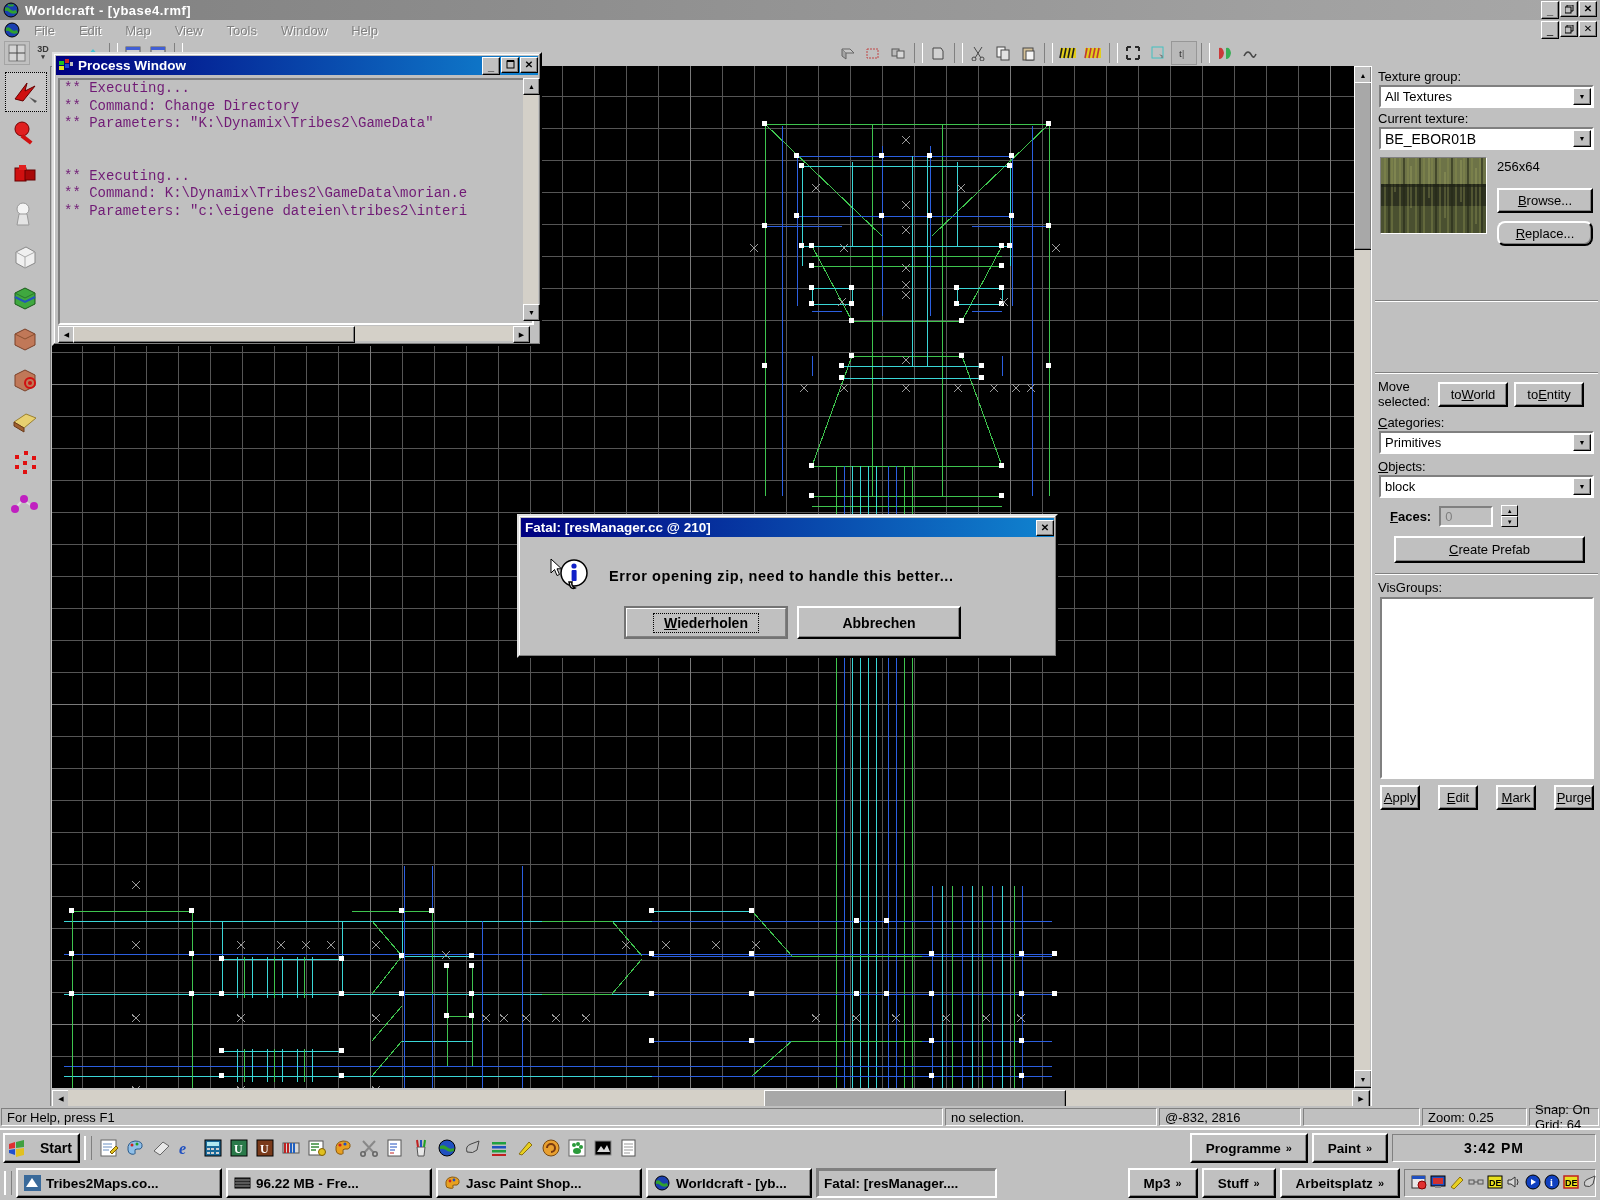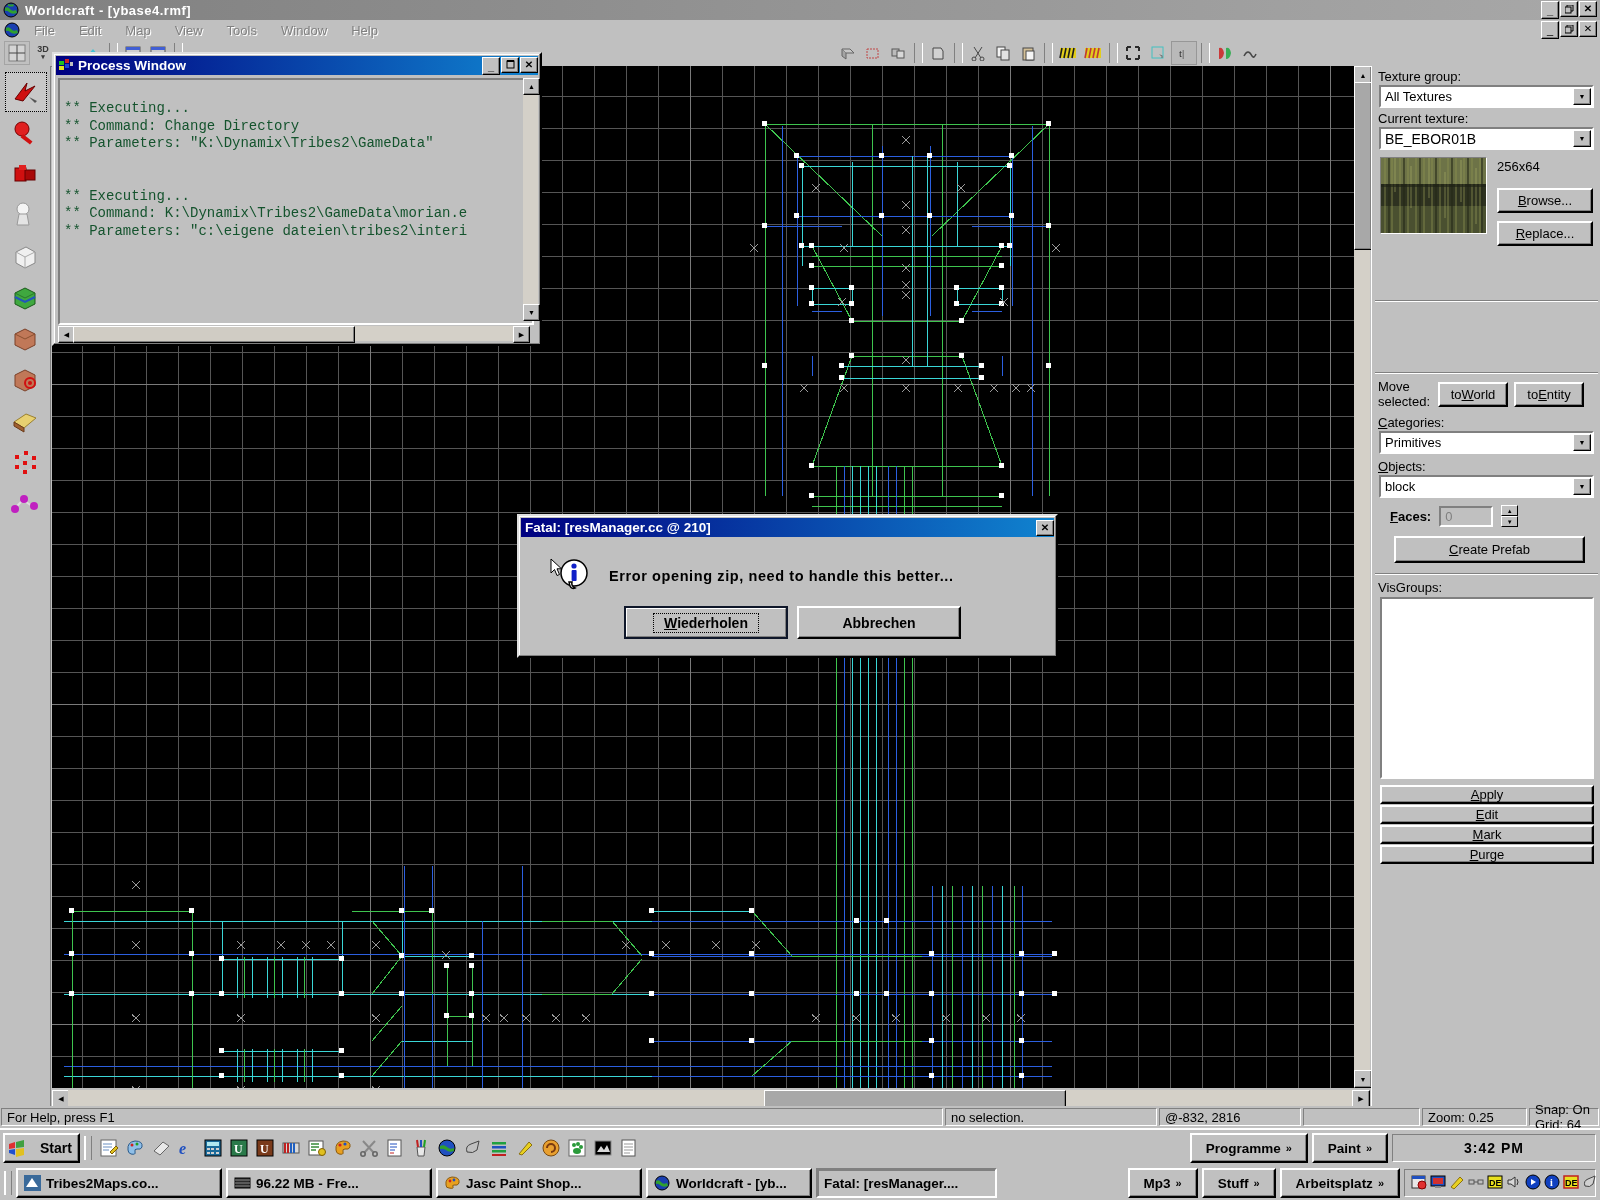--- a/index.html
+++ b/index.html
@@ -189,22 +189,22 @@
     background:linear-gradient(to right,#000080,#1084d0);
     color:#fff;font-weight:bold;font-size:13.5px;padding-left:3px;
   }
   #pw-body{
     position:absolute;left:4px;top:24px;width:472px;height:243px;
     background:#c0c0c0;
     border-top:2px solid #808080;border-left:2px solid #808080;border-right:2px solid #fff;border-bottom:2px solid #fff;
     overflow:hidden;
   }
   #pw-text{
-    font-family:"Liberation Mono", monospace;font-size:14px;color:#14532d;
-    white-space:pre;padding:20px 0 0 4px;line-height:17.5px;
+    font-family:"Liberation Mono", monospace;font-size:14px;color:#701a75;
+    white-space:pre;padding:0 0 0 4px;line-height:17.5px;
   }
   #pw-vscroll{position:absolute;right:2px;top:24px;width:15px;height:243px;background:#d4d0c8;}
   #pw-hscroll{position:absolute;left:4px;bottom:3px;width:472px;height:15px;background:#d4d0c8;}
 
   
   #fatal-dialog{
     position:absolute;left:517px;top:514px;width:537px;height:140px;
     background:#c0c0c0;
     border-top:2px solid #dfdfdf;border-left:2px solid #dfdfdf;
     border-right:2px solid #000;border-bottom:2px solid #000;
@@ -220,21 +220,21 @@
     font-weight:bold;font-size:14.5px;letter-spacing:.6px;color:#000;
   }
   #fd-icon{position:absolute;left:38px;top:42px;width:36px;height:36px;}
   .dlgbtn{
     position:absolute;top:90px;height:29px;width:160px;
     background:#c0c0c0;display:flex;align-items:center;justify-content:center;
     border-top:2px solid #fff;border-left:2px solid #fff;border-right:2px solid #000;border-bottom:2px solid #000;
     box-shadow: inset -1px -1px 0 #808080;
     font-weight:bold;font-size:14px;
   }
-  .dlgbtn.default{border:2px solid #0f172a;}
+  .dlgbtn.default{border:2px solid #737373;}
   .dlgbtn.default .inner{
     border:1px dotted #000;padding:2px 10px;display:flex;align-items:center;justify-content:center;
     width:100%;height:100%;box-sizing:border-box;
     border-top:1px solid #fff;border-left:1px solid #fff;border-right:1px solid #808080;border-bottom:1px solid #808080;
   }
   .dlgbtn.default .inner span{border:1px dotted #000;padding:1px 8px;}
   #cursor-arrow{position:absolute;left:550px;top:558px;z-index:99;}
 </style>
 </head>
 <body>
@@ -782,21 +782,21 @@
             <path d="M14 0 V34 M30 8 V50 M48 0 V40 M64 14 V60 M80 2 V44 M95 10 V66"></path>
           </g>
           <rect y="26" width="105" height="3" fill="#1c2014" opacity="0.6"></rect>
         </svg>
       </div>
       <div style="margin-left:10px;flex:1;margin-right:8px;">
         <div style="font-size:13px;margin-top:2px;">256x64</div>
         <div class="rbtn" style="margin-top:14px;">
           <span><u>B</u>rowse...</span>
         </div>
-        <div class="rbtn" style="margin-top:8px;">
+        <div class="rbtn" style="margin-top:8px;border-radius:8px;">
           <span><u>R</u>eplace...</span>
         </div>
       </div>
     </div>
 
     <div class="grpline" style="margin-top:54px;"></div>
     <div style="height:60px;"></div>
     <div class="grpline"></div>
 
     <div style="display:flex;align-items:center;margin:4px 6px 0 6px;">
@@ -836,21 +836,21 @@
     </div>
 
     <div class="rbtn" style="margin:9px 16px 0 22px;height:23px;">
       <span><u>C</u>reate Prefab</span>
     </div>
 
     <div class="grpline" style="margin-top:10px;"></div>
     <div class="rp-label">VisGroups:</div>
     <div id="visgroups-list"></div>
 
-    <div style="display:flex;margin:6px 7px 0 8px;gap:1px;flex-direction:column;">
+    <div style="display:flex;margin:6px 7px 0 8px;gap:18px;">
       <div class="rbtn" style="flex:1;">
           <span><u>A</u>pply</span>
         </div>
       <div class="rbtn" style="flex:1;">
           <span><u>E</u>dit</span>
         </div>
       <div class="rbtn" style="flex:1;">
           <span><u>M</u>ark</span>
         </div>
       <div class="rbtn" style="flex:1;">

